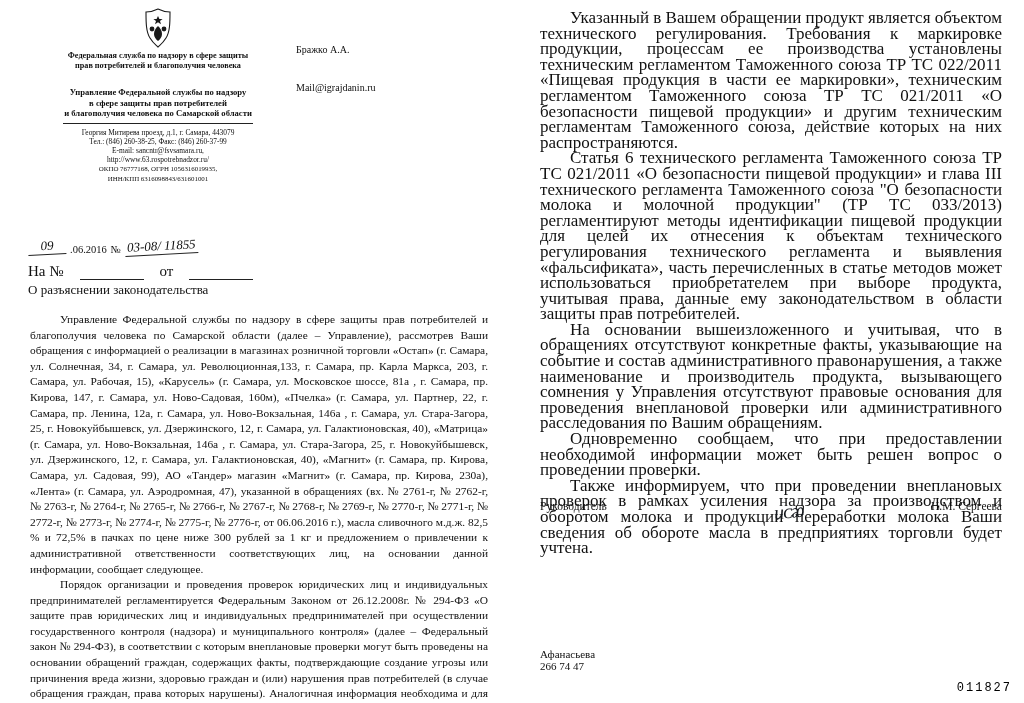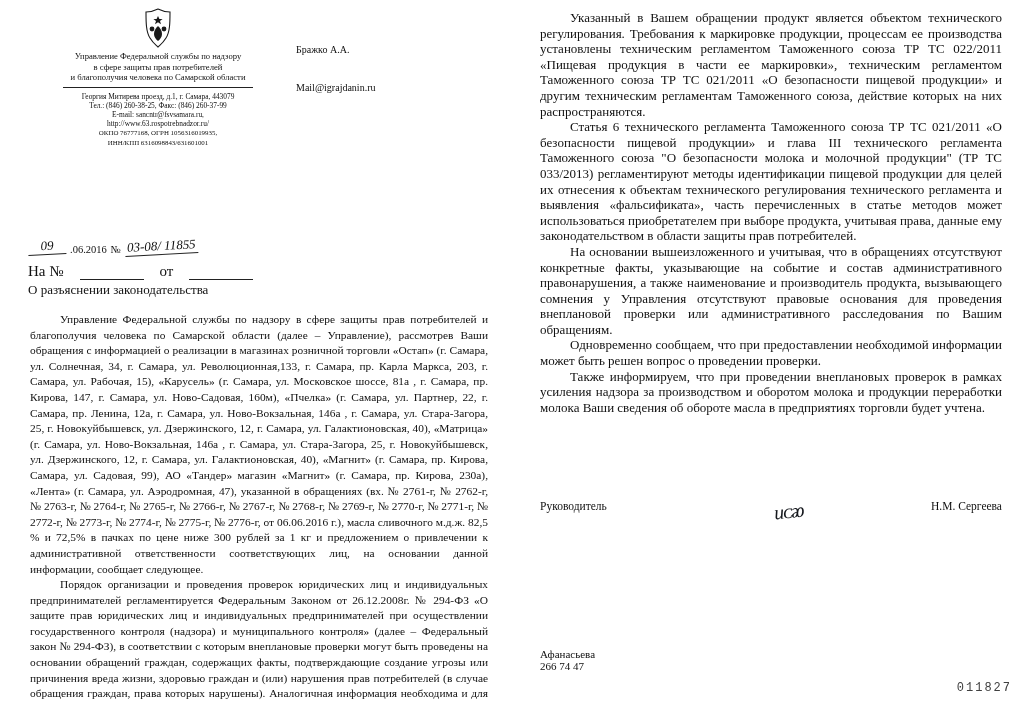--- a/index.html
+++ b/index.html
@@ -51,22 +51,22 @@
   }
   .emblem svg { display:block; }
   .lh-line1 {
     font-size: 8.2px;
     line-height: 10px;
     font-weight: bold;
   }
   .lh-line2 {
     font-size: 8.6px;
     line-height: 10.5px;
-    font-weight: normal;
-    margin-top: 0;
+    font-weight: bold;
+    margin-top: 16px;
   }
   .lh-line3 {
     font-size: 8.2px;
     line-height: 10px;
     font-weight: bold;
     margin-top: 2px;
   }
   .lh-rule {
     width: 190px;
     height: 1px;
@@ -152,21 +152,21 @@
   }
   .body-left p, .body-right p {
     margin: 0 0 0 0;
     text-indent: 30px;
   }
   .body-right {
     position: absolute;
     left: 28px;
     top: 10px;
     width: 462px;
-    font-size: 13px;
+    font-size: 17px;
     line-height: 15.6px;
     text-align: justify;
   }
   .body-right p {
     margin-bottom: 0;
   }
   
   .sign-block {
     position: absolute;
     left: 28px;
@@ -193,21 +193,21 @@
     font-size: 11px;
     line-height: 12px;
   }
   .barcode-num {
     position: absolute;
     right: 12px;
     bottom: 8px;
     font-family: "Liberation Mono", monospace;
     font-size: 12px;
     letter-spacing: 2px;
-    color: #404040;
+    color: #000000;
   }
 </style>
 </head>
 <body>
 
 <div class="page">
 
   <div class="col-left">
 
     <div class="letterhead">
@@ -215,20 +215,22 @@
         <svg width="34" height="40" viewBox="0 0 34 40">
           <g fill="#1a1a1a">
             <path d="M17 1 C13 3 9 4 5 4 C5 14 5 24 9 30 C12 35 15 37 17 39 C19 37 22 35 25 30 C29 24 29 14 29 4 C25 4 21 3 17 1 Z" fill="none" stroke="#1a1a1a" stroke-width="1.1"></path>
             <path d="M17 8 L18.4 11 L21.6 11 L19 13 L20 16.2 L17 14.3 L14 16.2 L15 13 L12.4 11 L15.6 11 Z"></path>
             <circle cx="11" cy="21" r="2.4"></circle>
             <circle cx="23" cy="21" r="2.4"></circle>
             <path d="M17 18 C14.5 20 13 23 13 26 C13 29 15 31.5 17 33 C19 31.5 21 29 21 26 C21 23 19.5 20 17 18 Z"></path>
           </g>
         </svg>
       </div>
+      <div class="lh-line1" style="white-space:pre-line">Федеральная служба по надзору в сфере защиты
+прав потребителей и благополучия человека</div>
       <div class="lh-line2" style="white-space:pre-line">Управление Федеральной службы по надзору
 в сфере защиты прав потребителей
 и благополучия человека по Самарской области</div>
       <div class="lh-rule"></div>
       <div class="lh-addr">
         <div>Георгия Митирева проезд, д.1, г. Самара, 443079</div>
         <div>Тел.: (846) 260-38-25, Факс: (846) 260-37-99</div>
         <div>E-mail: sancntr@fsvsamara.ru,</div>
         <div>http://www.63.rospotrebnadzor.ru/</div>
         <div class="small">ОКПО 76777168, ОГРН 1056316019935,</div>

